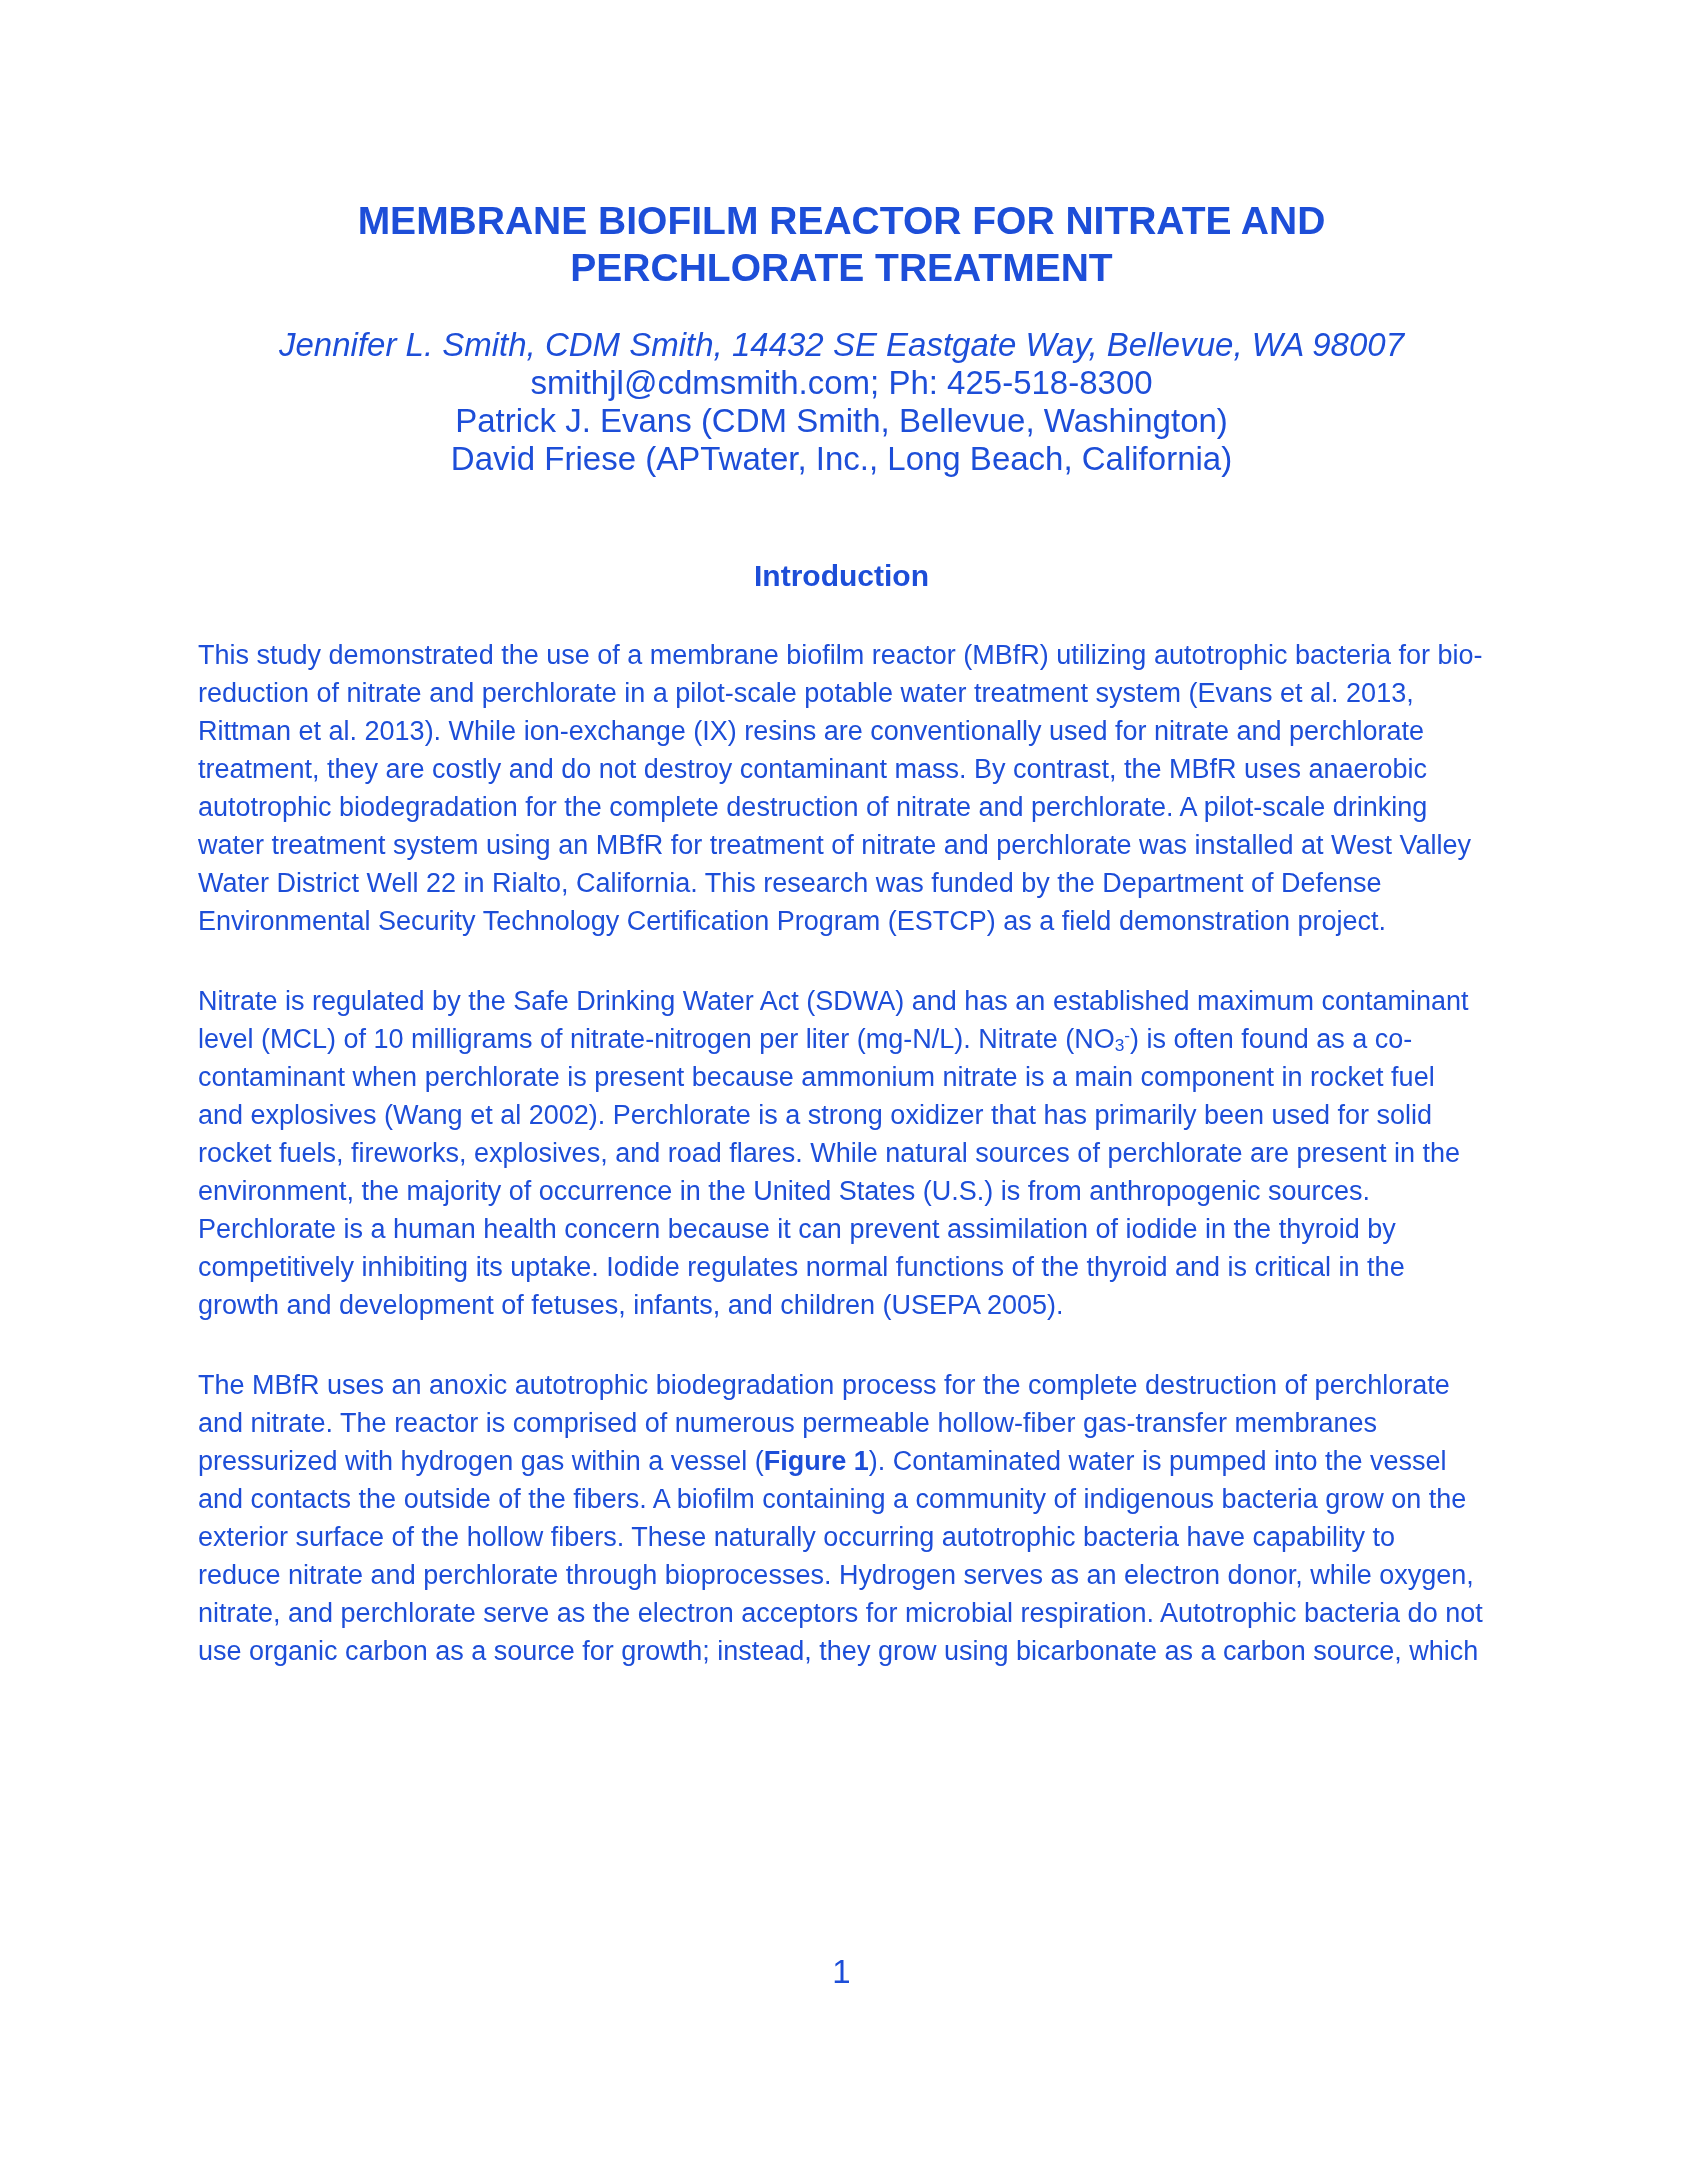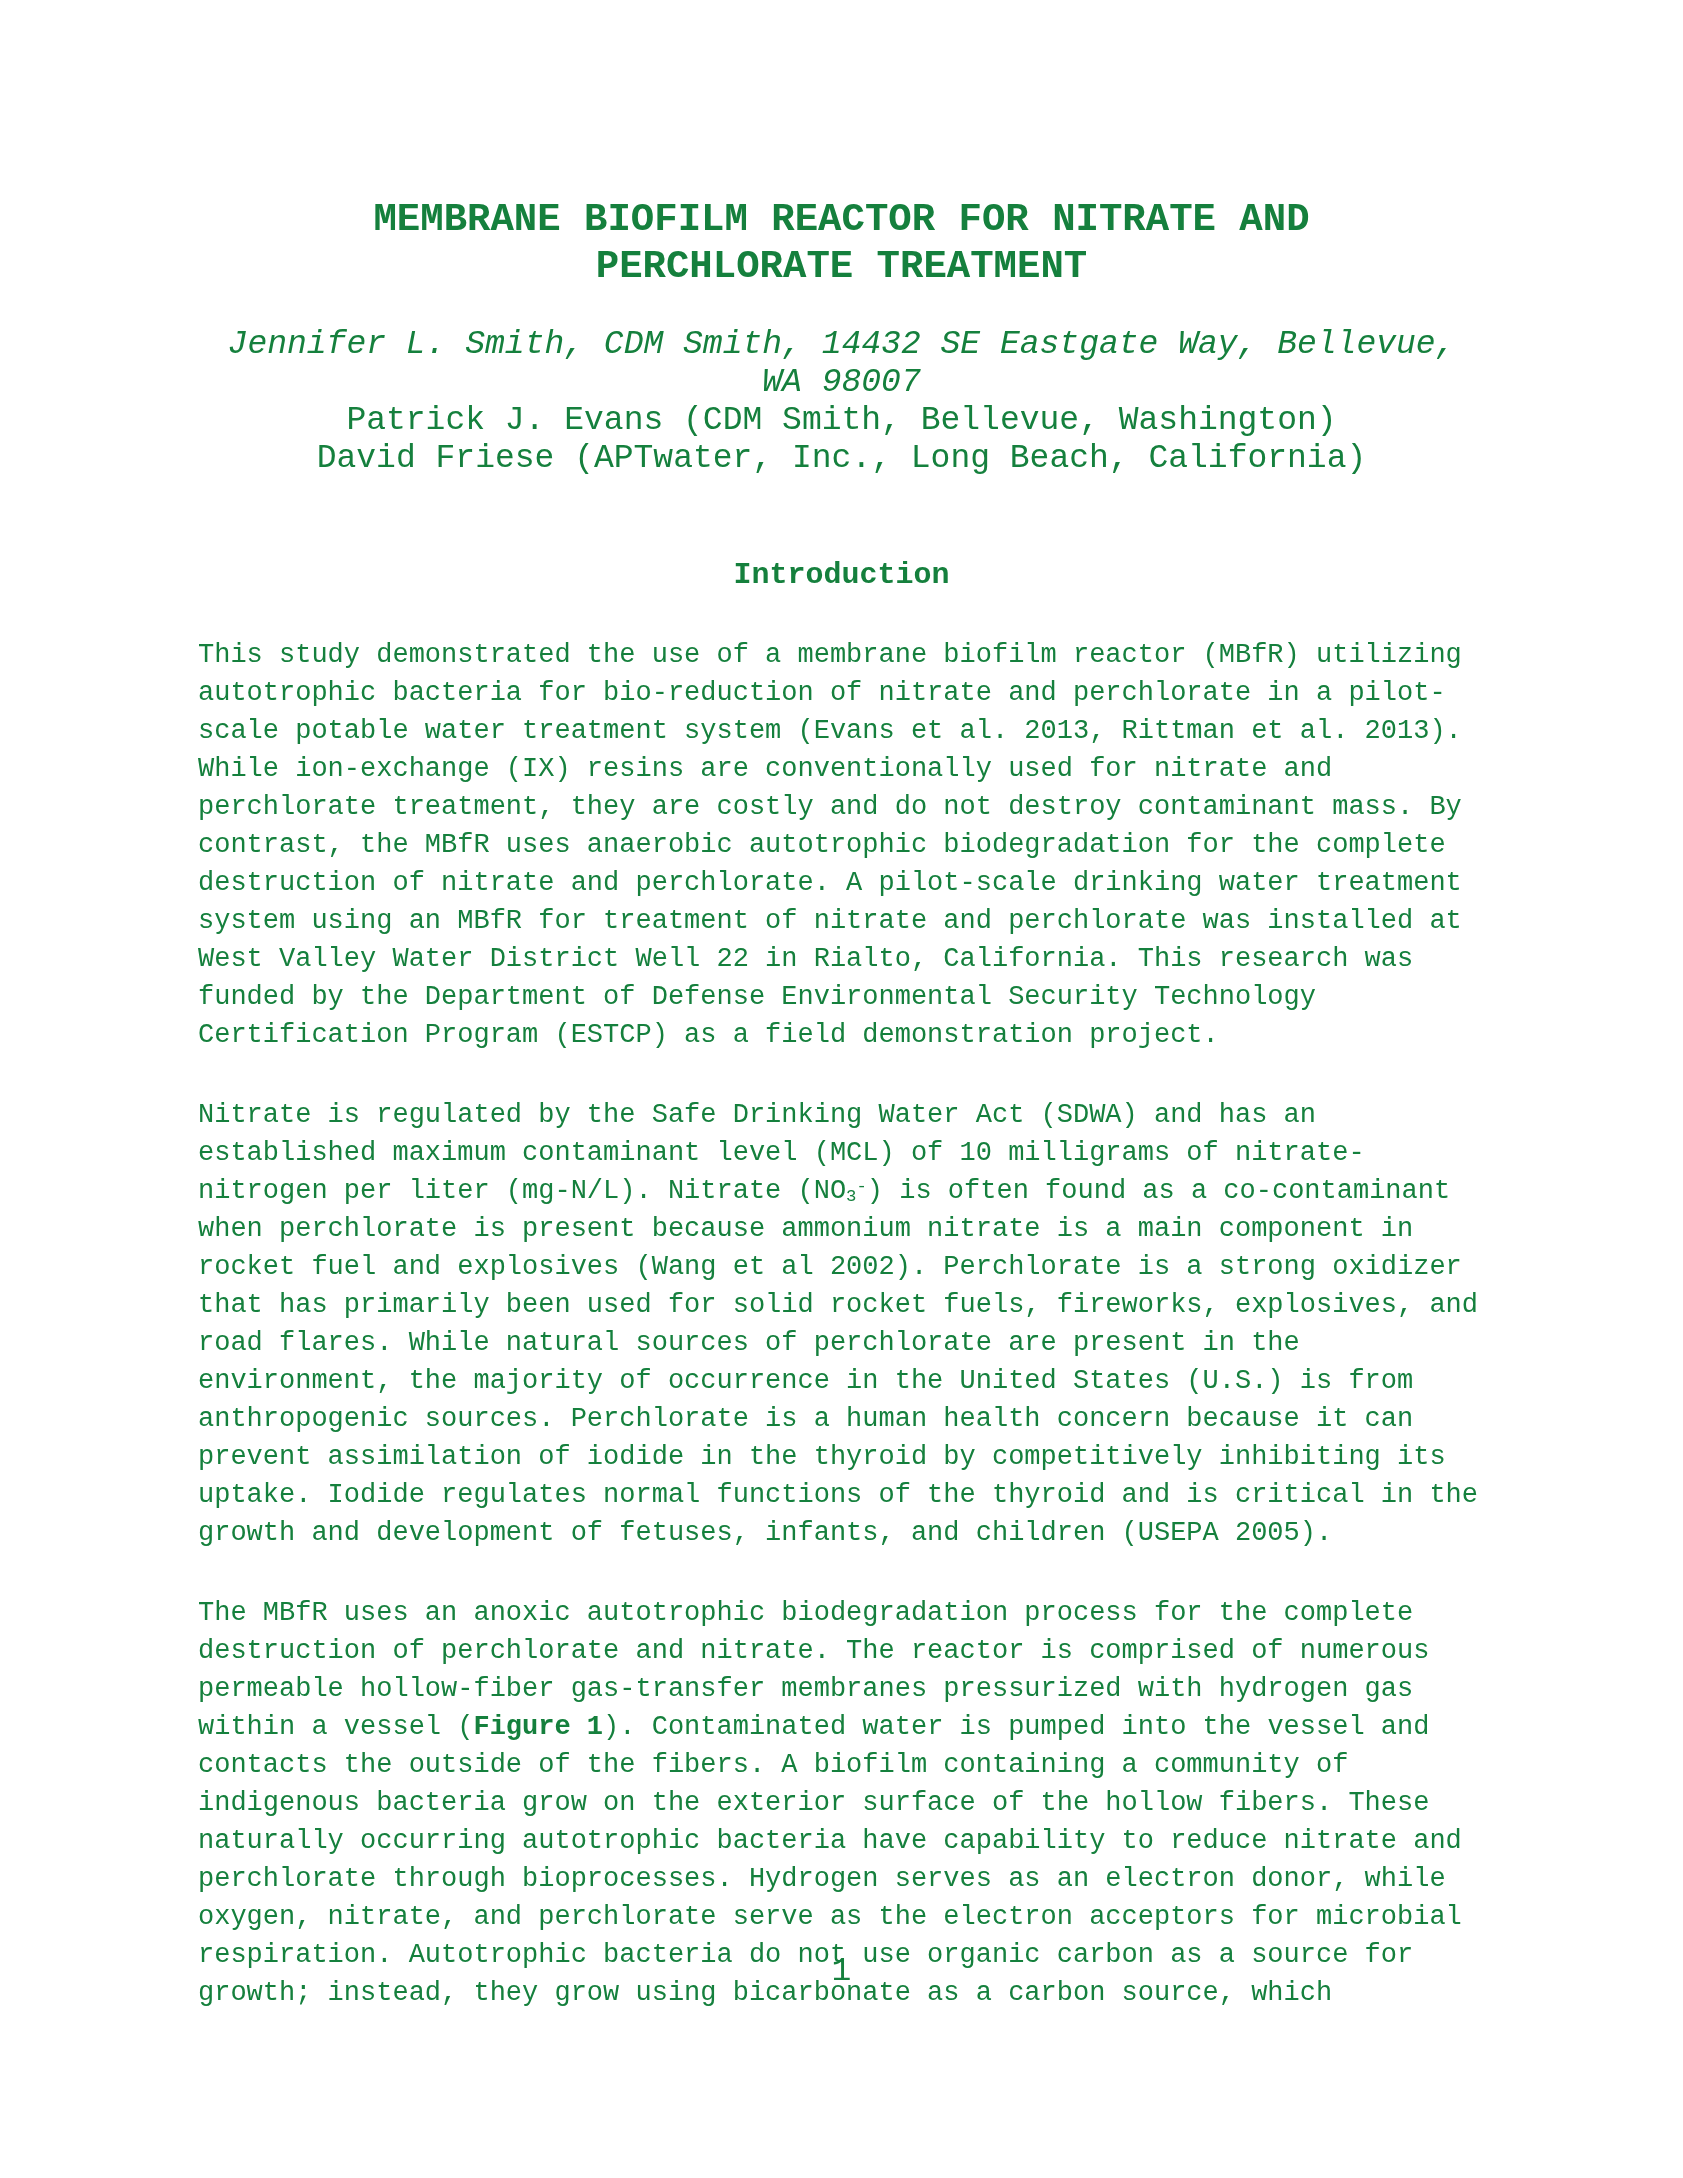--- a/index.html
+++ b/index.html
@@ -9,22 +9,22 @@
   body {
     width: 1683px;
     height: 2178px;
     background: #ffffff;
   }
   .page {
     position: relative;
     width: 1683px;
     height: 2178px;
     background: #ffffff;
-    color: #15803d;
-    font-family: Liberation Mono, monospace;
+    color: #1d4ed8;
+    font-family: Liberation Sans, sans-serif;
     overflow: hidden;
   }
   .content {
     position: absolute;
     left: 198px;
     top: 0;
     width: 1287px;
     padding-top: 197px;
   }
   .title {
@@ -83,20 +83,21 @@
 <body>
 
 <div class="page">
   <div class="content">
     <div class="title">
       <div>MEMBRANE BIOFILM REACTOR FOR NITRATE AND</div>
       <div>PERCHLORATE TREATMENT</div>
     </div>
     <div class="authors">
         <div class="author-line italic">Jennifer L. Smith, CDM Smith, 14432 SE Eastgate Way, Bellevue, WA 98007</div>
+        <div class="author-line">smithjl@cdmsmith.com; Ph: 425-518-8300</div>
         <div class="author-line">Patrick J. Evans (CDM Smith, Bellevue, Washington)</div>
         <div class="author-line">David Friese (APTwater, Inc., Long Beach, California)</div>
       </div>
     <div>
         <div class="section-heading">Introduction</div>
         <p class="para">This study demonstrated the use of a membrane biofilm reactor (MBfR) utilizing autotrophic bacteria for bio-reduction of nitrate and perchlorate in a pilot-scale potable water treatment system (Evans et al. 2013, Rittman et al. 2013). While ion-exchange (IX) resins are conventionally used for nitrate and perchlorate treatment, they are costly and do not destroy contaminant mass. By contrast, the MBfR uses anaerobic autotrophic biodegradation for the complete destruction of nitrate and perchlorate. A pilot-scale drinking water treatment system using an MBfR for treatment of nitrate and perchlorate was installed at West Valley Water District Well 22 in Rialto, California. This research was funded by the Department of Defense Environmental Security Technology Certification Program (ESTCP) as a field demonstration project.</p>
         <p class="para">Nitrate is regulated by the Safe Drinking Water Act (SDWA) and has an established maximum contaminant level (MCL) of 10 milligrams of nitrate-nitrogen per liter (mg-N/L). Nitrate (NO<sub>3</sub><sup>-</sup>) is often found as a co-contaminant when perchlorate is present because ammonium nitrate is a main component in rocket fuel and explosives (Wang et al 2002). Perchlorate is a strong oxidizer that has primarily been used for solid rocket fuels, fireworks, explosives, and road flares. While natural sources of perchlorate are present in the environment, the majority of occurrence in the United States (U.S.) is from anthropogenic sources. Perchlorate is a human health concern because it can prevent assimilation of iodide in the thyroid by competitively inhibiting its uptake. Iodide regulates normal functions of the thyroid and is critical in the growth and development of fetuses, infants, and children (USEPA 2005).</p>
         <p class="para">The MBfR uses an anoxic autotrophic biodegradation process for the complete destruction of perchlorate and nitrate. The reactor is comprised of numerous permeable hollow-fiber gas-transfer membranes pressurized with hydrogen gas within a vessel (<b>Figure 1</b>). Contaminated water is pumped into the vessel and contacts the outside of the fibers. A biofilm containing a community of indigenous bacteria grow on the exterior surface of the hollow fibers. These naturally occurring autotrophic bacteria have capability to reduce nitrate and perchlorate through bioprocesses. Hydrogen serves as an electron donor, while oxygen, nitrate, and perchlorate serve as the electron acceptors for microbial respiration. Autotrophic bacteria do not use organic carbon as a source for growth; instead, they grow using bicarbonate as a carbon source, which</p>
       </div>
   </div>

